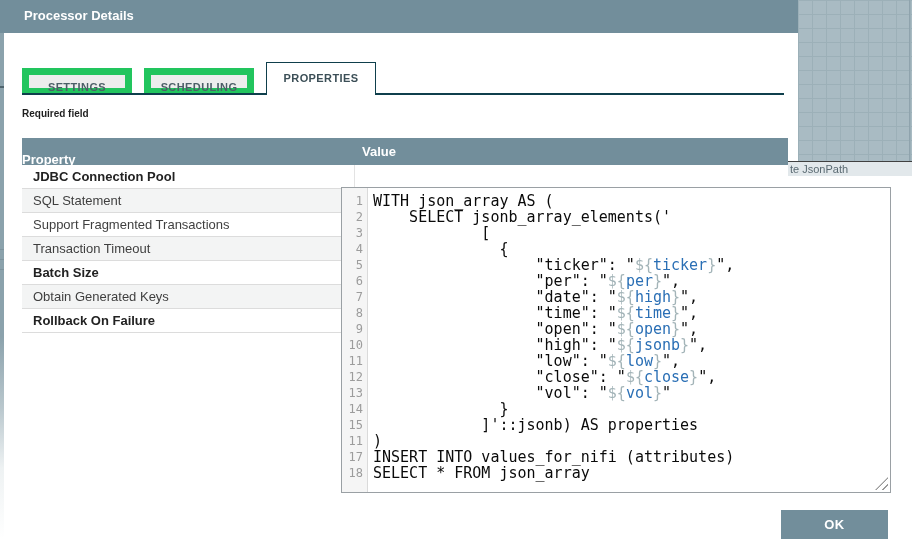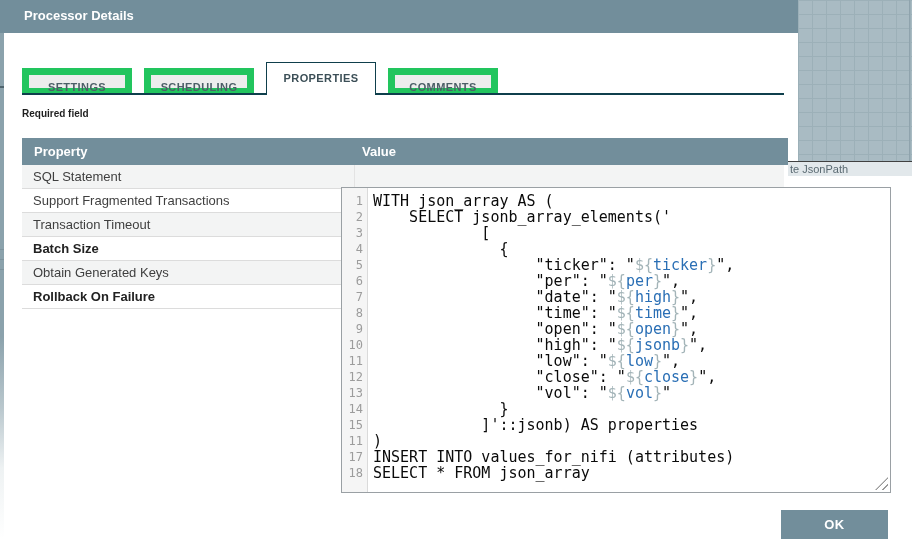--- a/index.html
+++ b/index.html
@@ -36,21 +36,21 @@
     color:#4c5f67; cursor:pointer;}
   .tab.active{height:33px; line-height:31px; background:#fff; border:1px solid var(--accent);
     border-bottom:none; position:relative; z-index:3; color:#3c4f57;}
   .tab-underline{position:absolute; left:22px; top:93px; width:762px; height:2px; background:var(--accent); z-index:1;}
 
   .required-note{position:absolute; left:22px; top:108px; font-size:10px; font-weight:bold; color:#1f1f1f;}
 
   
   .table-header{position:absolute; left:22px; top:138px; width:766px; height:27px; background:var(--slate);
     color:#fff; font-size:13px; font-weight:bold; line-height:27px; display:flex;}
-  .th-property{width:333px; padding-left:12px;}
+  .th-property{width:333px; margin-top:8px;}
   .th-value{padding-left:7px;}
   .prop-table{position:absolute; left:22px; top:165px; width:762px;}
   .prop-row{display:flex; height:24px; border-bottom:1px solid #dcdcdc; background:#fff; cursor:pointer;}
   .prop-row.stripe{background:var(--stripe);}
   .prop-name{width:333px; padding-left:11px; font-size:13px; line-height:23px; color:#3f3f3f;
     border-right:1px solid #e3e3e3; white-space:nowrap; overflow:hidden;}
   .prop-row.req .prop-name{font-weight:bold; color:#222;}
   .prop-value{flex:1;}
 
   
@@ -90,32 +90,35 @@
   </div>
 
   <div class="dialog-header">
     <div class="dialog-title">Processor Details</div>
   </div>
 
   <div class="tab-bar">
       <div class="tab">SETTINGS</div>
       <div class="tab">SCHEDULING</div>
       <div class="tab active">PROPERTIES</div>
-      <div class="tab">COMMENTS</div>
     </div>
   <div class="tab-underline"></div>
 
   <div class="required-note">Required field</div>
 
   <div class="table-header">
     <div class="th-property">Property</div>
     <div class="th-value">Value</div>
   </div>
 
   <div class="prop-table">
+      <div class="prop-row req">
+        <div class="prop-name">JDBC Connection Pool</div>
+        <div class="prop-value"></div>
+      </div>
       <div class="prop-row stripe">
         <div class="prop-name">SQL Statement</div>
         <div class="prop-value"></div>
       </div>
       <div class="prop-row">
         <div class="prop-name">Support Fragmented Transactions</div>
         <div class="prop-value"></div>
       </div>
       <div class="prop-row stripe">
         <div class="prop-name">Transaction Timeout</div>

